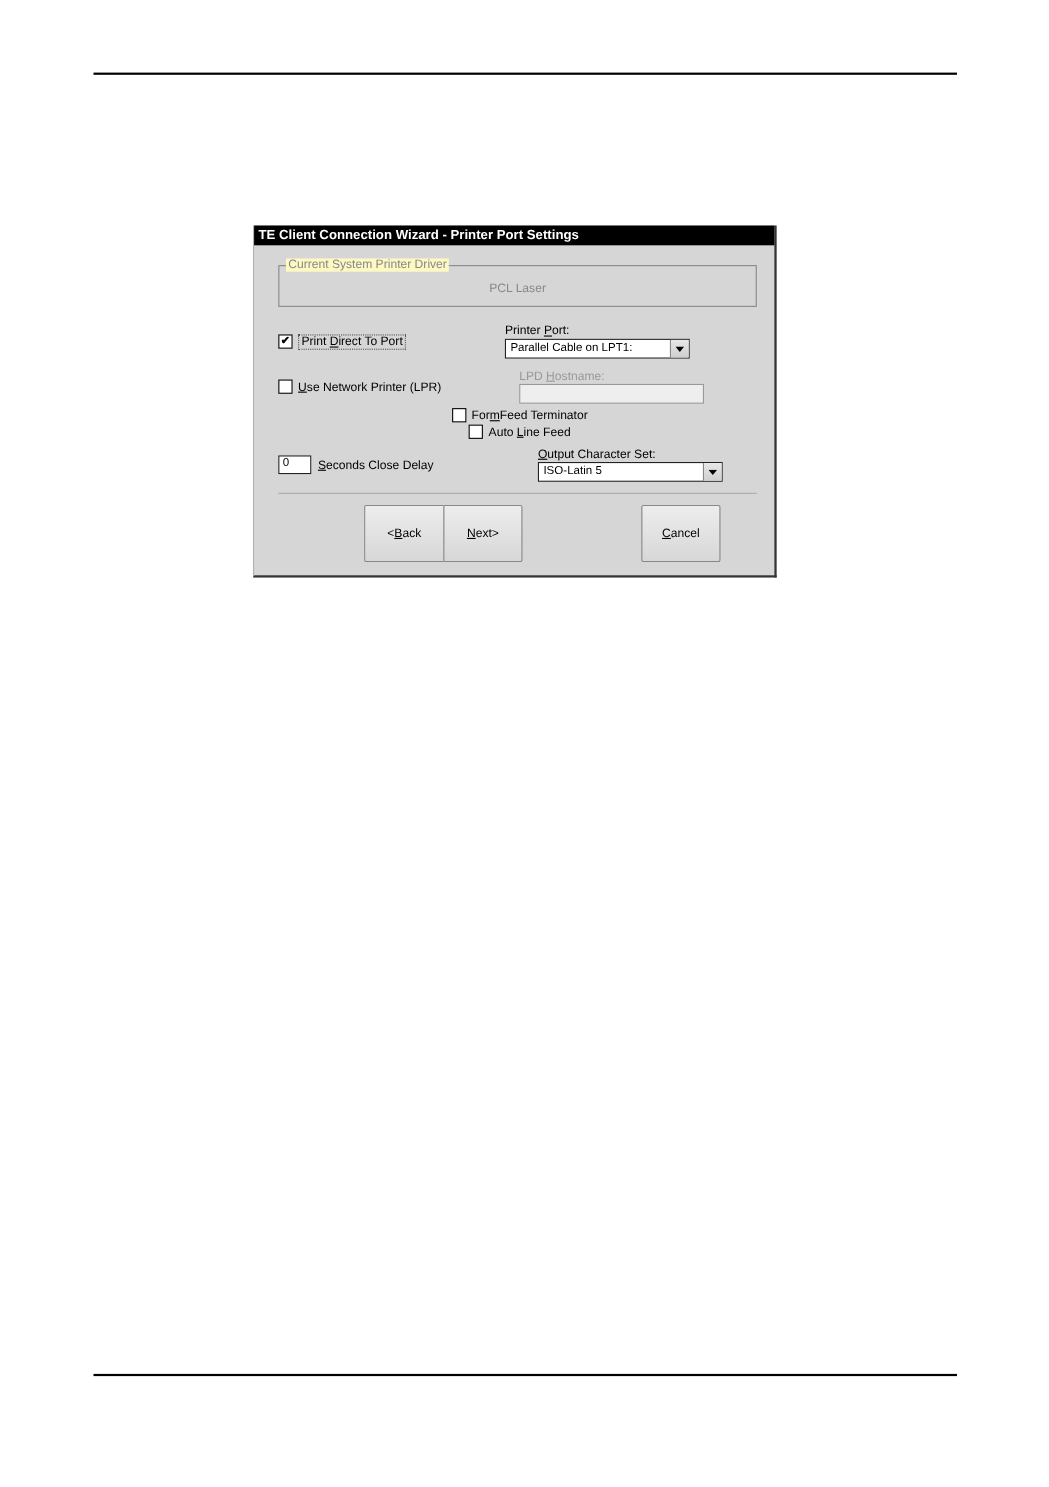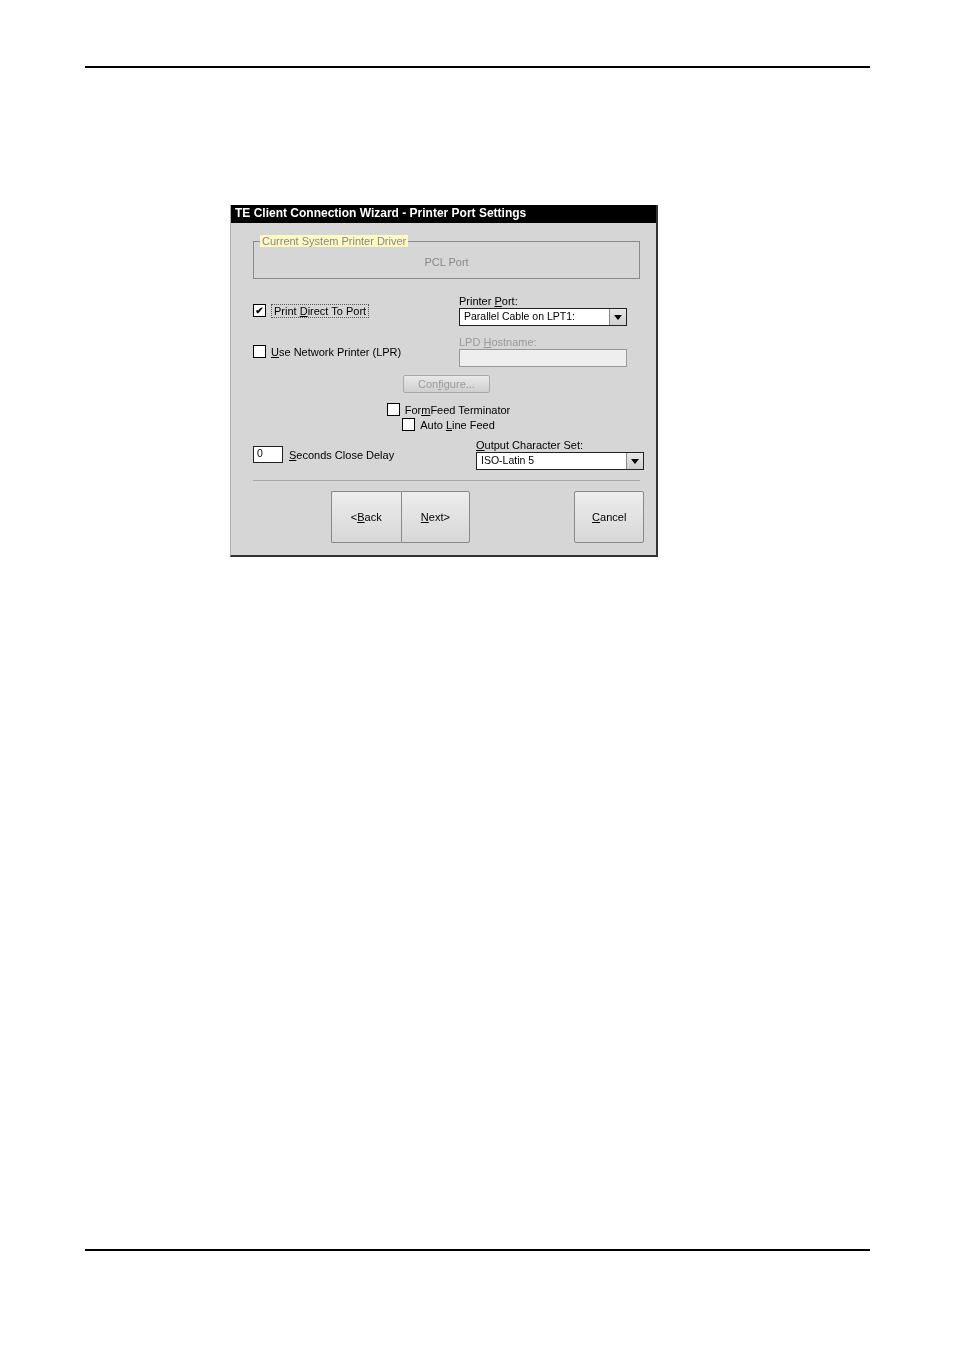--- a/index.html
+++ b/index.html
@@ -10,21 +10,21 @@
     font-family: "Segoe UI", Tahoma, sans-serif;
     position: relative;
   }
   .page-hr-top { position: absolute; left: 85px; top: 66px; width: 785px; height: 2px; background: #000; }
   .page-hr-bottom { position: absolute; left: 85px; top: 1249px; width: 785px; height: 1.5px; background: #000; }
 
   .dialog {
     position: absolute;
     left: 230px;
     top: 205px;
-    width: 428px;
+    width: 476px;
     background: #d6d6d6;
     border-right: 2px solid #333;
     border-bottom: 2px solid #333;
     border-left: 1px solid #b0b0b0;
   }
   .titlebar {
     background: #000;
     color: #fff;
     font-size: 12px;
     font-weight: bold;
@@ -125,37 +125,37 @@
     padding: 19px 0;
     width: 72px;
     text-align: center;
   }
   .nav-btn + .nav-btn { margin-left: 0; }
   .nav-back { border-right: none; border-radius: 2px 0 0 2px; }
   .nav-next { border-radius: 0 2px 2px 0; }
   .u { text-decoration: underline; }
 
   .block1 { margin-top: 16px; }
-  .block2 { margin-top: 10px; }
+  .block2 { margin-top: 10px; gap: 13px; }
   .block3 { margin-top: 4px; }
   .block4 { margin-top: 8px; }
 </style>
 </head>
 <body>
 
 <div class="page-hr-top"></div>
 <div class="page-hr-bottom"></div>
 
 <div class="dialog">
   <div class="titlebar">TE Client Connection Wizard - Printer Port Settings</div>
   <div class="body">
 
     <div class="groupbox">
       <div class="groupbox-label">Current System Printer Driver</div>
-      <div class="group-value">PCL Port</div>
+      <div class="group-value">PCL Laser</div>
     </div>
 
     <div class="row block1">
       <div class="left-col">
         <div class="checkbox">
           <span class="chk">✔</span>
           <span class="label-focus lbl">Print <span class="u">D</span>irect To Port</span>
         </div>
       </div>
       <div class="right-col">
@@ -177,23 +177,20 @@
           <span class="chk"></span>
           <span class="lbl"><span class="u">U</span>se Network Printer (LPR)</span>
         </div>
       </div>
       <div class="right-col">
         <div class="field-label disabled">LPD <span class="u">H</span>ostname:</div>
         <div class="text-input disabled"></div>
       </div>
     </div>
 
-    <div class="configure-row">
-      <div class="btn disabled">Con<span class="u">f</span>igure...</div>
-    </div>
 
     <div class="block3">
       <div class="checkbox" style="margin-bottom:2px; padding-left:4px;justify-content:center;">
         <span class="chk"></span>
         <span class="lbl">For<span class="u">m</span>Feed Terminator</span>
       </div>
       <div class="checkbox" style="padding-left:4px;justify-content:center;">
         <span class="chk"></span>
         <span class="lbl">Auto <span class="u">L</span>ine Feed</span>
       </div>

